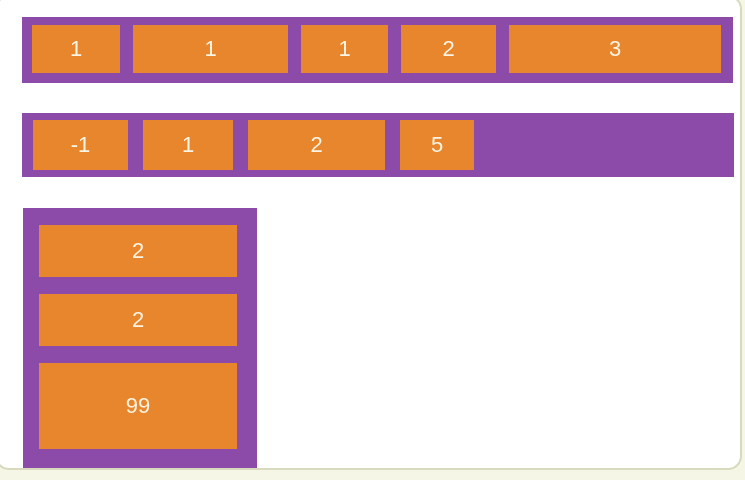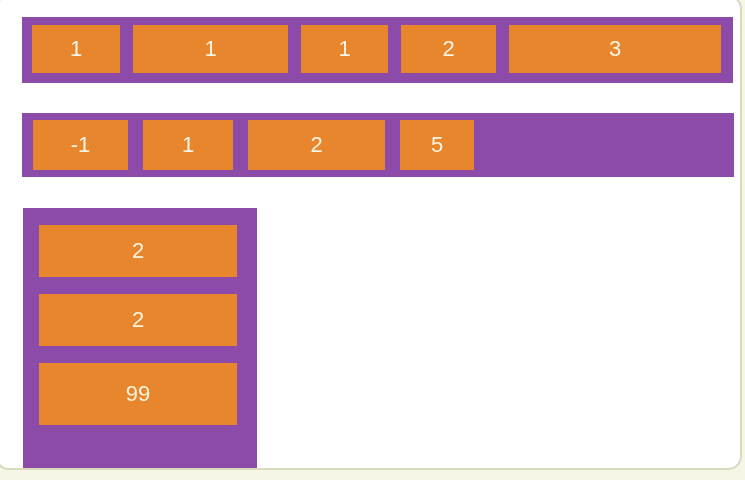--- a/index.html
+++ b/index.html
@@ -74,21 +74,21 @@
   #col1 {
     left: 23px; top: 208px;
     width: 234px; height: 260px;
     padding: 17px 20px 19px 16px;
     flex-direction: column;
     gap: 17px;
   }
   #col1 .flex-item { width: 198px; }
   #col1 .flex-item:nth-child(1) { height: 52px; }
   #col1 .flex-item:nth-child(2) { height: 52px; }
-  #col1 .flex-item:nth-child(3) { height: 62px; }
+  #col1 .flex-item:nth-child(3) { height: 86px; }
 </style>
 </head>
 <body>
 
 <div id="screen">
 
   <div class="page-canvas"></div>
 
   <div id="row1" class="flex-container">
     <div class="flex-item">1</div>

